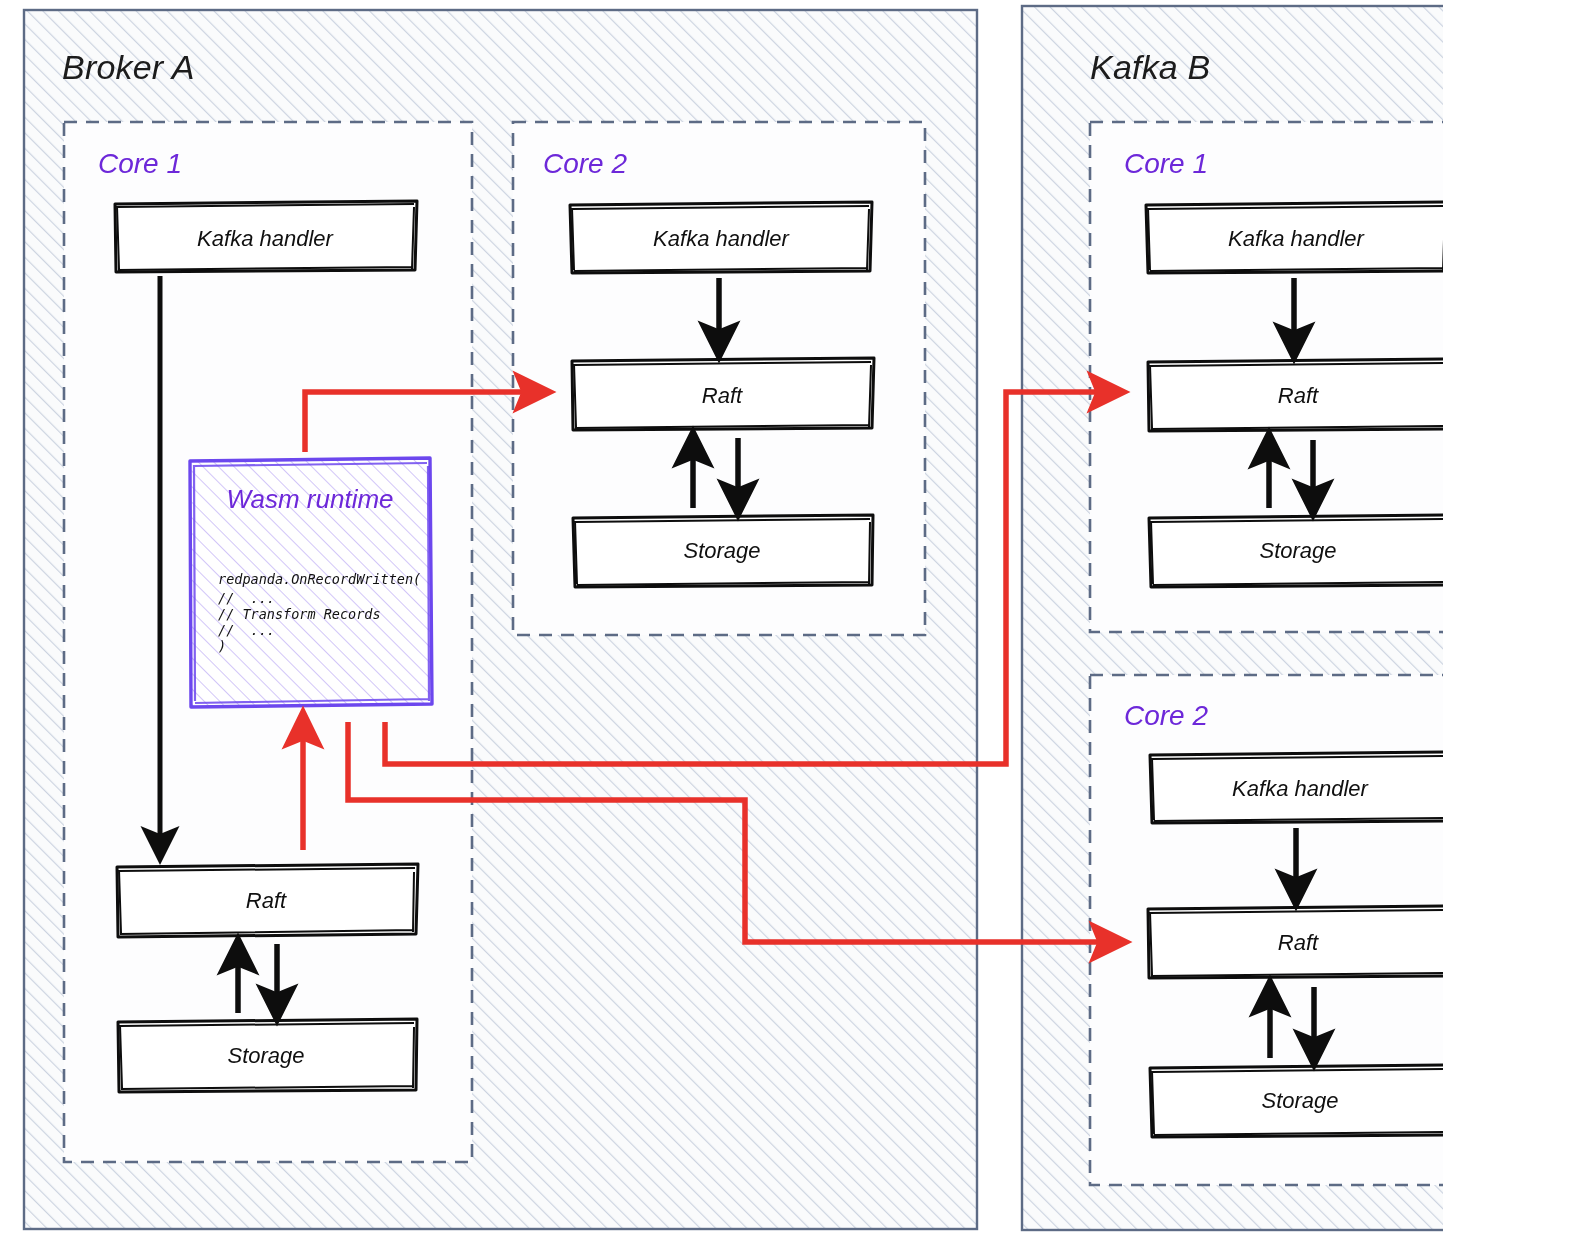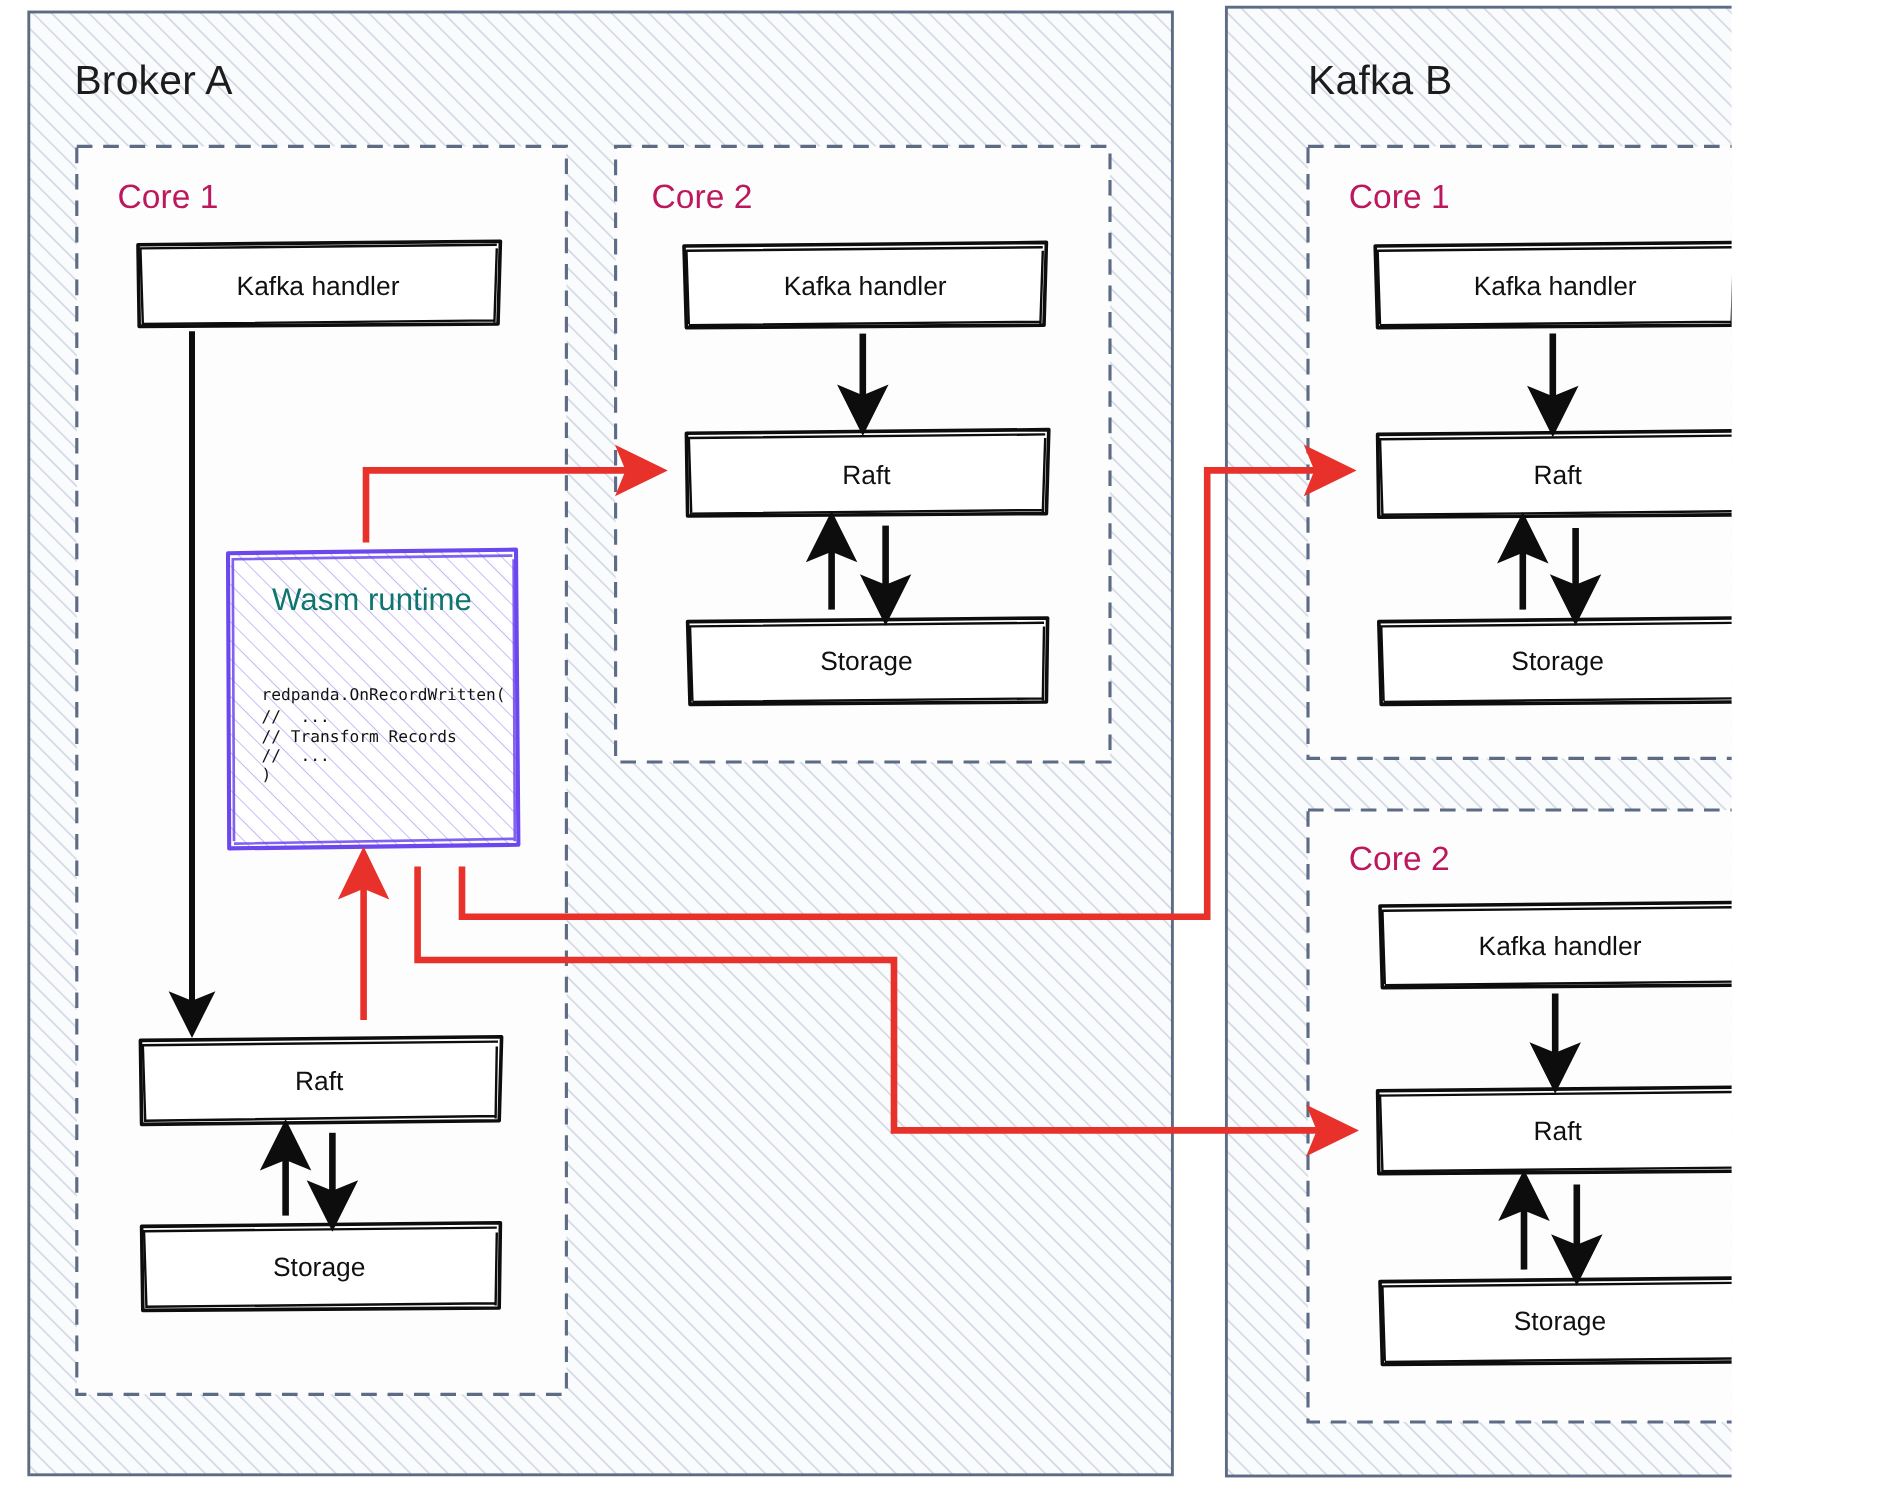--- a/index.html
+++ b/index.html
@@ -1,34 +1,34 @@
 <!DOCTYPE html>
 <html><head>
 <meta charset="utf-8">
 <style>
   html,body{margin:0;padding:0;background:#ffffff;}
   body{font-family:"Liberation Sans", sans-serif;}
-  #stage{position:relative;width:1443px;height:1242px;overflow:hidden;background:#fff;}
+  #stage{position:relative;width:1443px;height:1242px;overflow:hidden;background:#fff;font-style:italic;}
   #stage svg.layer{position:absolute;left:0;top:0;width:1573px;height:1242px;overflow:visible;}
 
   .broker-title{
     position:absolute;font-size:34px;color:#1c1c1c;letter-spacing:.2px;
     font-family:"Liberation Sans", sans-serif;white-space:nowrap;
   }
   .core-title{
-    position:absolute;font-size:28px;color:#be185d;
+    position:absolute;font-size:28px;color:#6d28d9;
     font-family:"Liberation Sans", sans-serif;white-space:nowrap;
   }
   .box-label{
     position:absolute;font-size:22px;color:#101010;text-align:right;
     font-family:"Liberation Sans", sans-serif;white-space:nowrap;
     transform:translate(-50%,-50%);
   }
   .wasm-title{
-    position:absolute;font-size:26px;color:#0f766e;text-align:center;
+    position:absolute;font-size:26px;color:#6d28d9;text-align:center;
     font-family:"Liberation Sans", sans-serif;white-space:nowrap;
     transform:translateX(-50%);
   }
   .wasm-code{
     position:absolute;font-size:13.5px;line-height:16px;color:#111;
     font-family:"DejaVu Sans Mono","Liberation Mono",monospace;white-space:pre;margin-top:20px;
   }
 </style>
 </head>
 <body>

